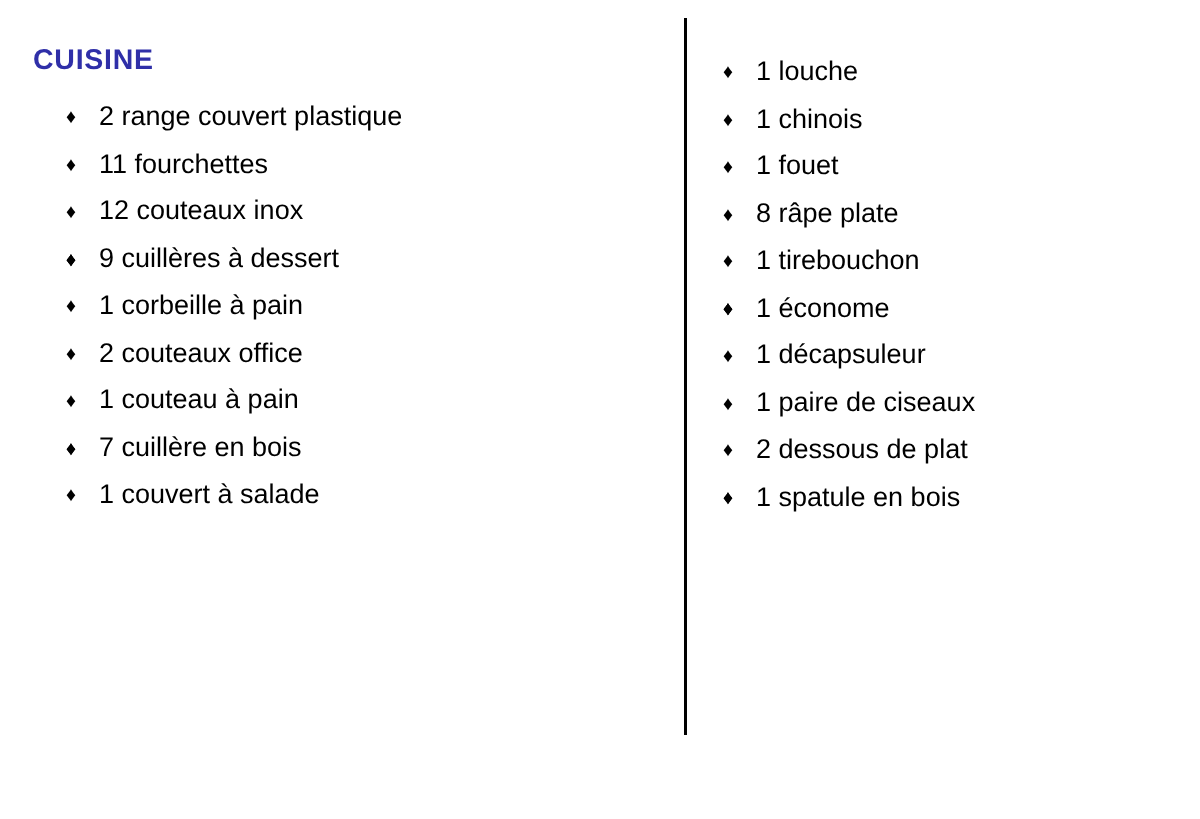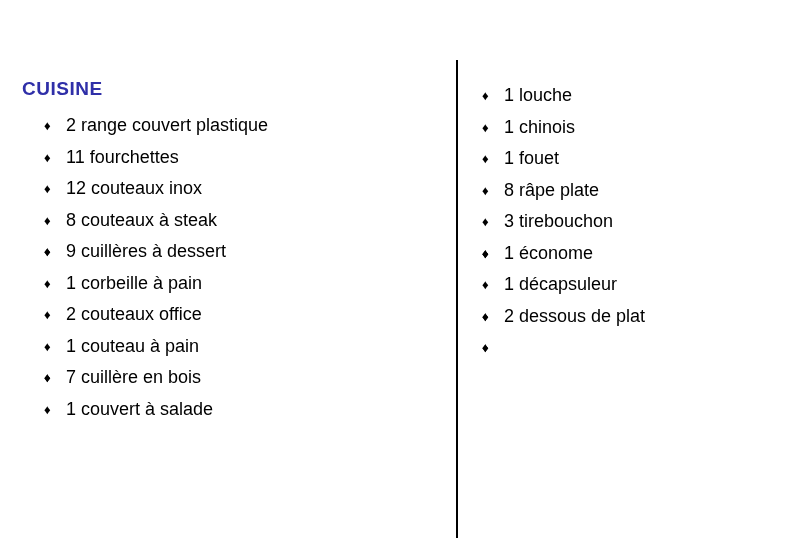--- a/index.html
+++ b/index.html
@@ -13,21 +13,20 @@
     font-family: "Liberation Sans", sans-serif;
     color: #000000;
     position: relative;
     overflow: hidden;
   }
   .page {
     position: relative;
     width: 800px;
     height: 446px;
     box-sizing: border-box;
-    margin-top: 48px;
   }
   .title {
     position: absolute;
     left: 22px;
     top: 30px;
     font-size: 19px;
     font-weight: bold;
     color: #2f2fa8;
     letter-spacing: 0.5px;
   }
@@ -79,43 +78,43 @@
 
   <div class="title" style="color: rgb(47, 47, 168);">CUISINE</div>
 
   <div class="divider"></div>
 
   <div class="column column-left">
     <ul class="items">
       <li><span class="bullet">♦</span><span>2 range couvert plastique</span></li>
       <li><span class="bullet">♦</span><span>11 fourchettes</span></li>
       <li><span class="bullet">♦</span><span>12 couteaux inox</span></li>
-      <li><span class="bullet">♦</span><span>8 couteaux à steak</span></li>
+      <li><span class="bullet">♦</span></li>
       <li><span class="bullet">♦</span></li>
       <li><span class="bullet">♦</span><span>9 cuillères à dessert</span></li>
       <li><span class="bullet">♦</span><span>1 corbeille à pain</span></li>
       <li><span class="bullet">♦</span><span>2 couteaux office</span></li>
       <li><span class="bullet">♦</span><span>1 couteau à pain</span></li>
       <li><span class="bullet">♦</span></li>
       <li><span class="bullet">♦</span><span>7 cuillère en bois</span></li>
       <li><span class="bullet">♦</span><span>1 couvert à salade</span></li>
     </ul>
   </div>
 
   <div class="column column-right">
     <ul class="items">
       <li><span class="bullet">♦</span><span>1 louche</span></li>
       <li><span class="bullet">♦</span><span>1 chinois</span></li>
       <li><span class="bullet">♦</span><span>1 fouet</span></li>
       <li><span class="bullet">♦</span><span>8 râpe plate</span></li>
-      <li><span class="bullet">♦</span><span>3 tirebouchon</span></li>
+      <li><span class="bullet">♦</span><span>1 tirebouchon</span></li>
       <li><span class="bullet">♦</span></li>
       <li><span class="bullet">♦</span></li>
       <li><span class="bullet">♦</span><span>1 économe</span></li>
       <li><span class="bullet">♦</span><span>1 décapsuleur</span></li>
-      <li><span class="bullet">♦</span></li>
+      <li><span class="bullet">♦</span><span>1 paire de ciseaux</span></li>
       <li><span class="bullet">♦</span><span>2 dessous de plat</span></li>
       <li><span class="bullet">♦</span></li>
-      <li><span class="bullet">♦</span></li>
+      <li><span class="bullet">♦</span><span>1 spatule en bois</span></li>
     </ul>
   </div>
 
 </div>
 
 </body></html>

